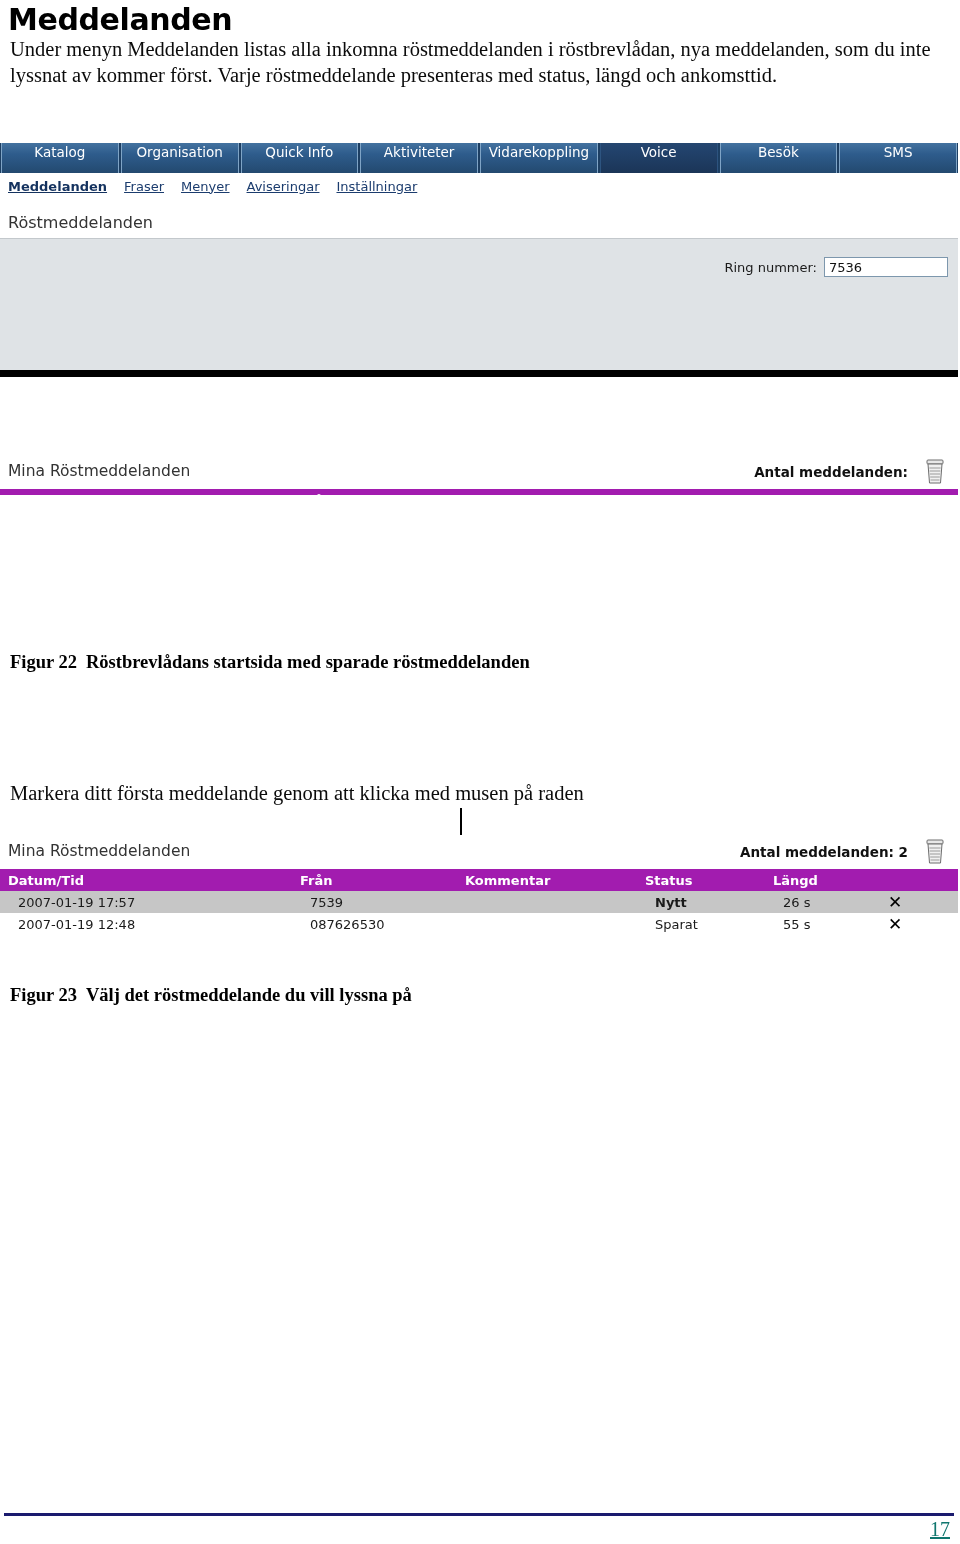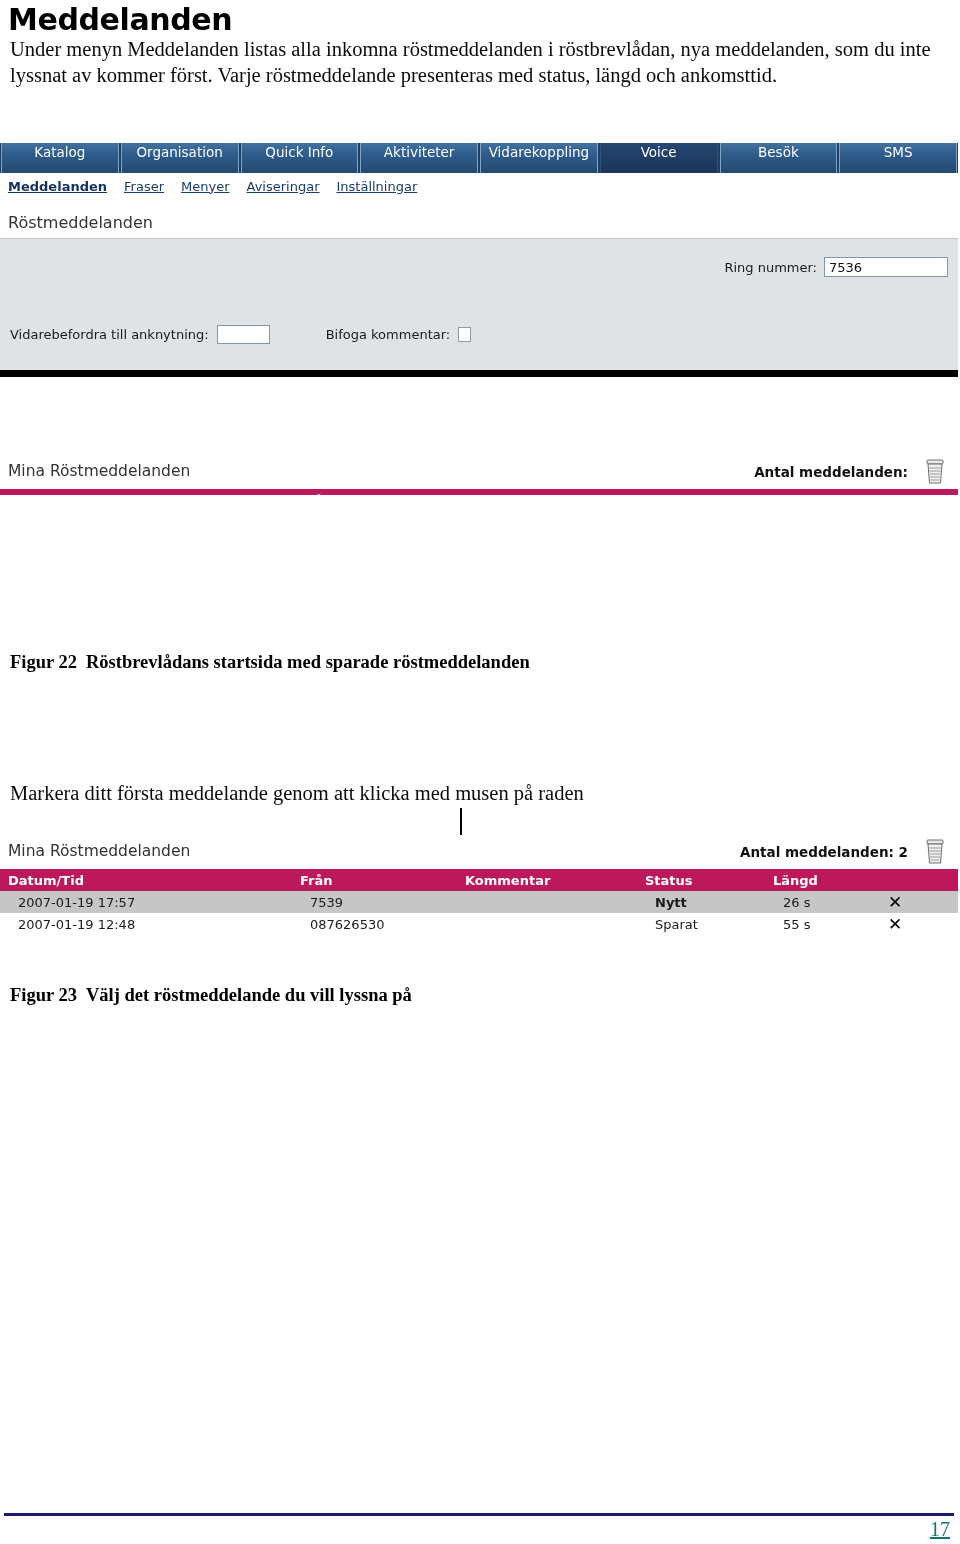--- a/index.html
+++ b/index.html
@@ -316,21 +316,21 @@
     position: absolute;
     right: 10px;
     top: 3px;
     width: 26px;
     height: 28px;
   }
   .msg-cols {
     display: flex;
     align-items: center;
     height: 22px;
-    background: #be185d;
+    background: #a21caf;
     color: #ffffff;
     font-family: "DejaVu Sans", sans-serif;
     font-size: 13px;
     font-weight: bold;
   }
   .msg-row {
     display: flex;
     align-items: center;
     height: 22px;
     font-family: "DejaVu Sans", sans-serif;
@@ -432,26 +432,20 @@
     <a href="#">Aviseringar</a>
     <a href="#">Inställningar</a>
   </div>
 
   <div class="panel-title">Röstmeddelanden</div>
 
   <div class="form-panel">
     <div class="ring-row">
       <span class="ring-label">Ring nummer:</span>
       <div class="ring-input">7536</div>
-    </div>
-    <div class="fwd-row">
-      <span class="fwd-label">Vidarebefordra till anknytning:</span>
-      <div class="fwd-input"></div>
-      <span class="cmt-label">Bifoga kommentar:</span>
-      <div class="cmt-box"></div>
     </div>
   </div>
 
 
   <div class="msg-block" style="top:312px;">
     <div class="msg-head">
       <div class="mh-title">Mina Röstmeddelanden</div>
       <div class="mh-count">Antal meddelanden:</div>
       <svg class="trash-icon" viewBox="0 0 26 28">
         <rect x="5" y="2" width="16" height="4" rx="1" fill="#e8e8e8" stroke="#6e6e6e" stroke-width="1"></rect>

